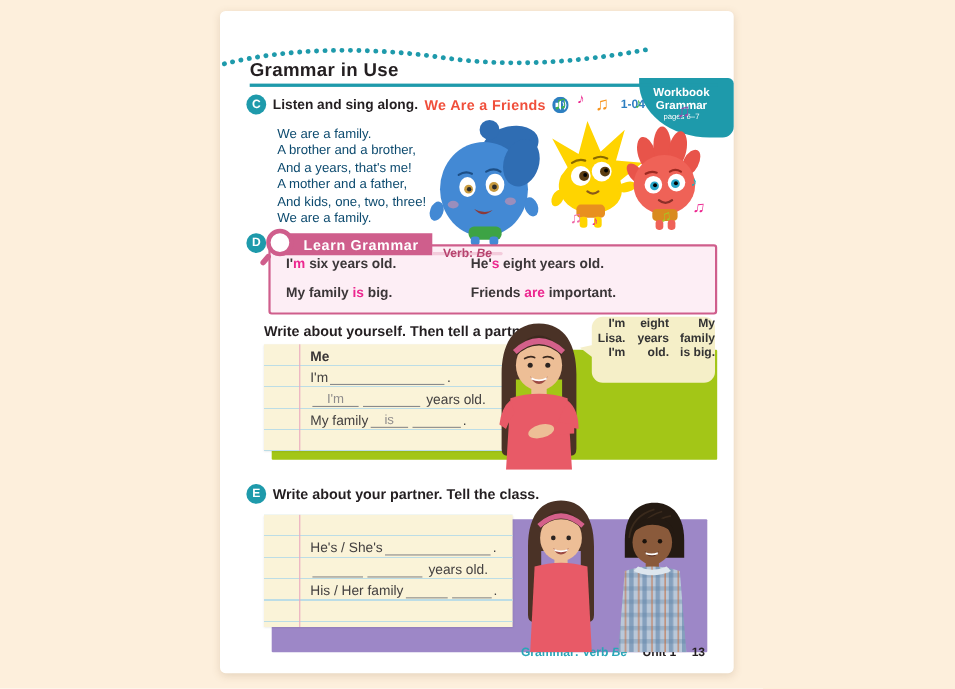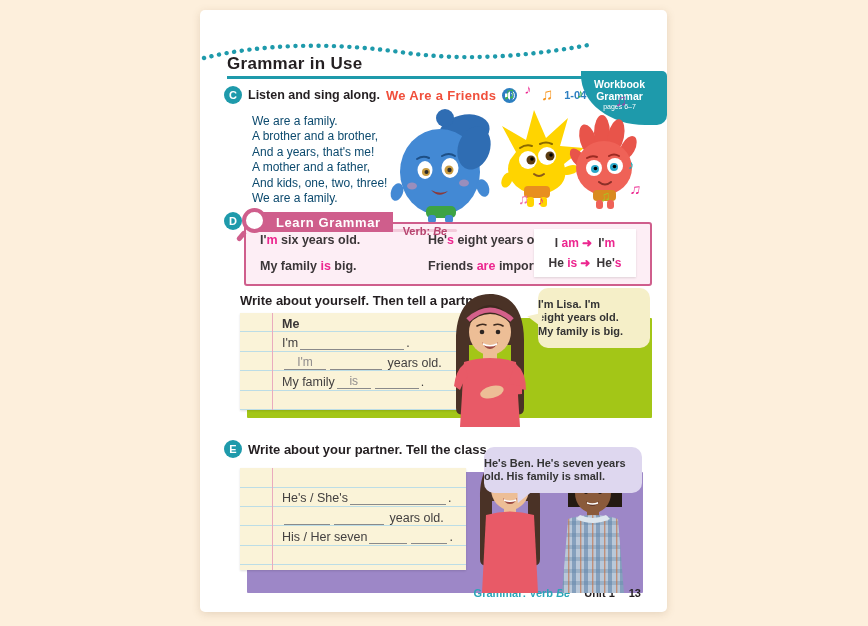--- a/index.html
+++ b/index.html
@@ -93,22 +93,22 @@
   .nb2{top:8px;height:102px;}
   .notebook::before{content:"";position:absolute;left:32px;top:0;bottom:0;width:1.4px;background:var(--margin);}
   .nrow{position:absolute;left:42px;right:6px;height:19.5px;display:flex;align-items:flex-end;padding-bottom:3px;
     font-size:12.5px;color:#434040;white-space:pre;}
   .nrow.t{font-weight:bold;color:#3a3637;}
   .r0{top:1px;} .r1{top:20.5px;} .r2{top:40px;} .r3{top:59.5px;}
   .blank{display:inline-block;border-bottom:1.4px solid #8a8a8a;height:13px;margin:0 2px;}
   .fill{display:inline-block;border-bottom:1.4px solid #8a8a8a;height:15px;margin:0 2px;
     color:#8f8c8c;font-size:12px;text-align:center;}
 
-  .bubble{position:absolute;font-size:11px;font-weight:bold;color:#333;text-align:left;z-index:5;
-    display:flex;flex-direction:column;justify-content:center;border-radius:10px;line-height:13.5px;}
+  .bubble{position:absolute;font-size:11px;font-weight:bold;color:#333;text-align:right;z-index:5;
+    display:flex;flex-direction:row;justify-content:center;border-radius:10px;line-height:13.5px;}
   .bub1{left:298px;top:-25px;width:112px;height:60px;background:var(--cream-bubble);}
   .bub1 .tail{position:absolute;left:-11px;top:24px;width:0;height:0;border-top:5px solid transparent;
     border-bottom:9px solid transparent;border-right:15px solid var(--cream-bubble);transform:rotate(6deg);}
   .bub2{left:244px;top:-13px;width:158px;height:46px;background:var(--lav-bubble);}
   .bub2 .tail{position:absolute;left:32px;bottom:-11px;width:0;height:0;border-left:3px solid transparent;
     border-right:12px solid transparent;border-top:14px solid var(--lav-bubble);transform:rotate(10deg);}
 
   .girl1{position:absolute;left:196px;top:-23px;width:108px;height:137px;z-index:2;}
   .kids{position:absolute;left:224px;top:-11px;width:180px;height:144px;z-index:2;}
 
@@ -241,24 +241,20 @@
     <div class="tag">
       <span>Verb:</span>
         <i>Be</i>
     </div>
   </div>
   <div class="dbox">
     <div class="gex g0"><span>I'</span><span class="pk">m</span><span> six years old.</span></div>
     <div class="gex g1"><span>My family </span><span class="pk">is</span><span> big.</span></div>
     <div class="gex g2"><span>He'</span><span class="pk">s</span><span> eight years old.</span></div>
     <div class="gex g3"><span>Friends </span><span class="pk">are</span><span> important.</span></div>
-    <div class="tcard">
-      <div class="tr"><span>I </span><span class="pk">am</span><span class="pk arrow">➜</span><span> I'</span><span class="pk">m</span></div>
-      <div class="tr"><span>He </span><span class="pk">is</span><span class="pk arrow">➜</span><span> He'</span><span class="pk">s</span></div>
-    </div>
   </div>
 
   <div class="prompt p1">Write about yourself. Then tell a partner.</div>
   <div class="act act1">
     <div class="photo green"></div>
 
     <svg class="girl1" viewBox="0 0 108 137">
       <path d="M54,4 C30,4 20,24 20,50 L20,118 Q20,126 28,124 L33,122 L33,55 L75,55 L75,122 L80,124 Q88,126 88,118 L88,50 C88,24 78,4 54,4 Z" fill="#4a3226"></path>
       <ellipse cx="54" cy="42" rx="21" ry="23" fill="#edbe96"></ellipse>
       <path d="M33,34 Q38,16 54,15 Q70,16 75,34 Q66,24 54,24 Q42,24 33,34 Z" fill="#3d2a1f"></path>
@@ -333,28 +329,23 @@
         <path d="M123,53 q5,2.5 11,0 l0,1.8 q-5,2 -11,0z" fill="#fff"></path>
         <rect x="123" y="61" width="12" height="9" fill="#8a5a3b"></rect>
         <path d="M104,70 Q129,62 154,70 L160,144 L98,144 Z" fill="url(#plaid)"></path>
         <path d="M112,70 Q129,78 146,70 L142,66 Q129,72 116,66 Z" fill="#dde6ee"></path>
       </g>
     </svg>
 
     <div class="notebook nb2">
       <div class="nrow r1"><span>He's / She's</span><span class="blank" style="width:96px"></span><span>.</span></div>
       <div class="nrow r2"><span class="blank" style="width:46px"></span><span class="blank" style="width:50px"></span><span> years old.</span></div>
-      <div class="nrow r3"><span>His / Her seven</span><span class="blank" style="width:38px"></span><span class="blank" style="width:36px"></span><span>.</span></div>
+      <div class="nrow r3"><span>His / Her family</span><span class="blank" style="width:38px"></span><span class="blank" style="width:36px"></span><span>.</span></div>
     </div>
 
-    <div class="bubble bub2">
-      <div class="tail"></div>
-      <div>He's Ben. He's seven years</div>
-      <div>old. His family is small.</div>
-    </div>
   </div>
 
   <div class="footer">
     <span class="f1"><span>Grammar: Verb </span><i>Be</i></span>
     <span class="f2">Unit 1</span>
     <span class="f3">13</span>
   </div>
 
 </div>
 

